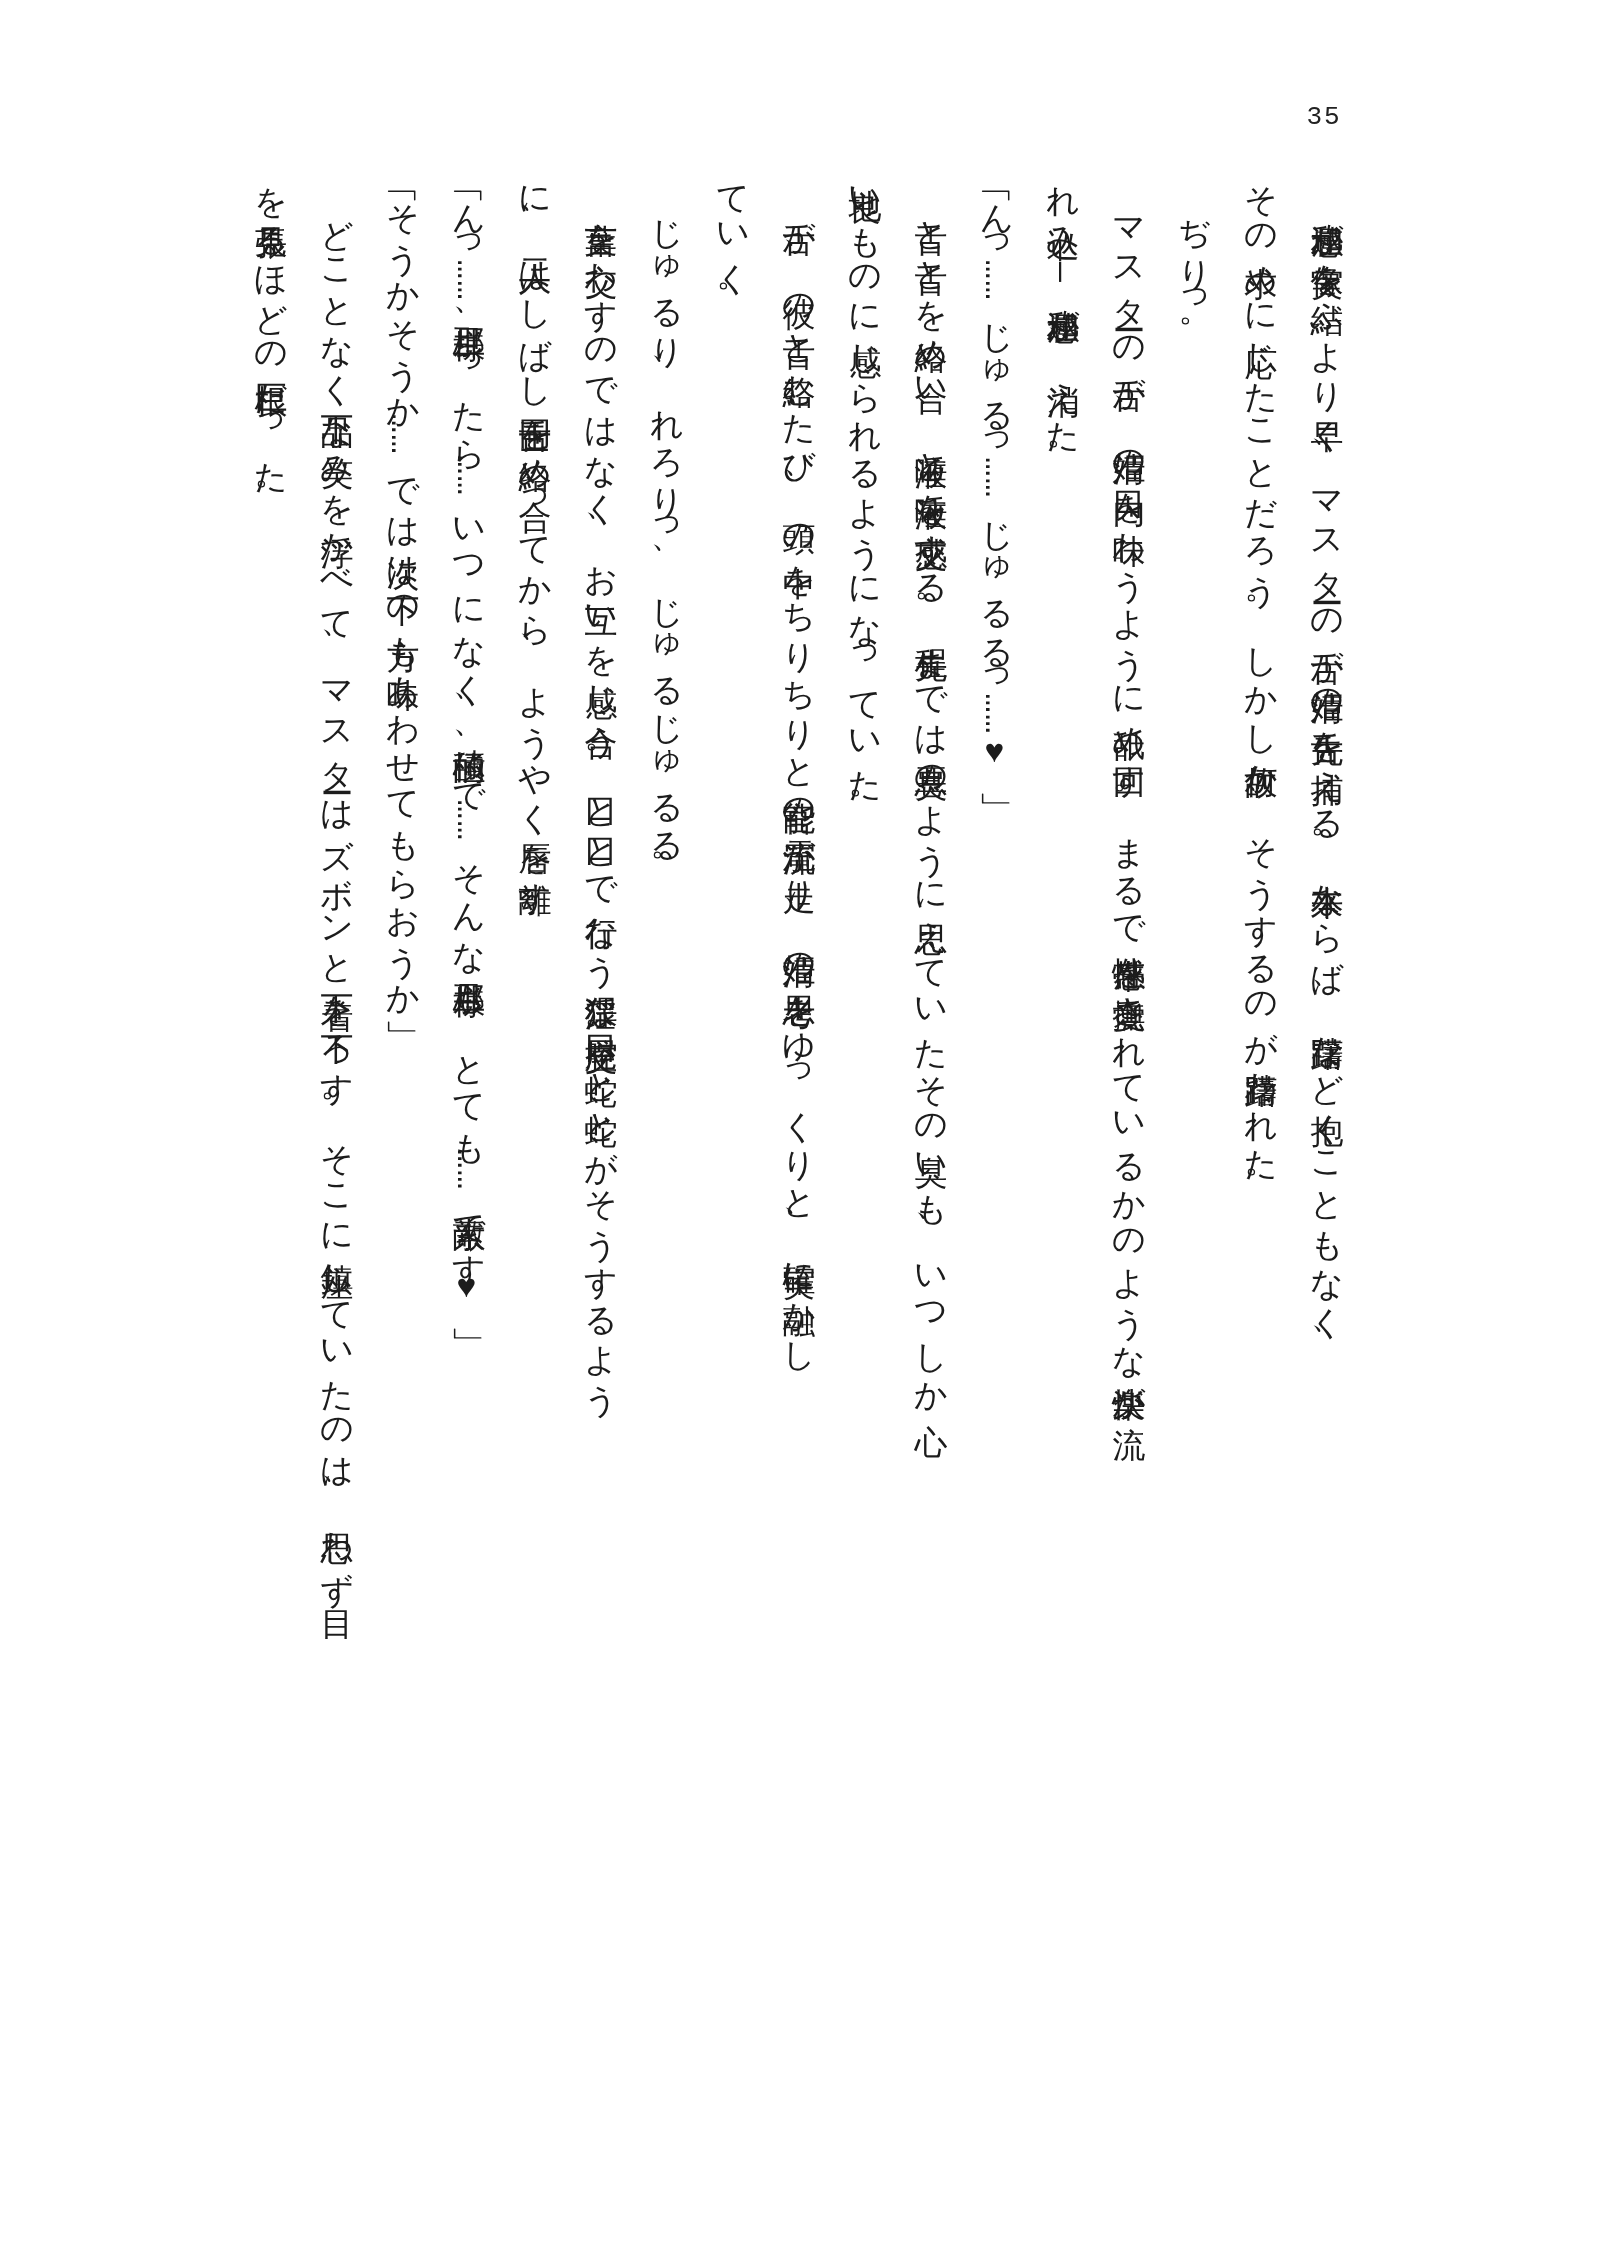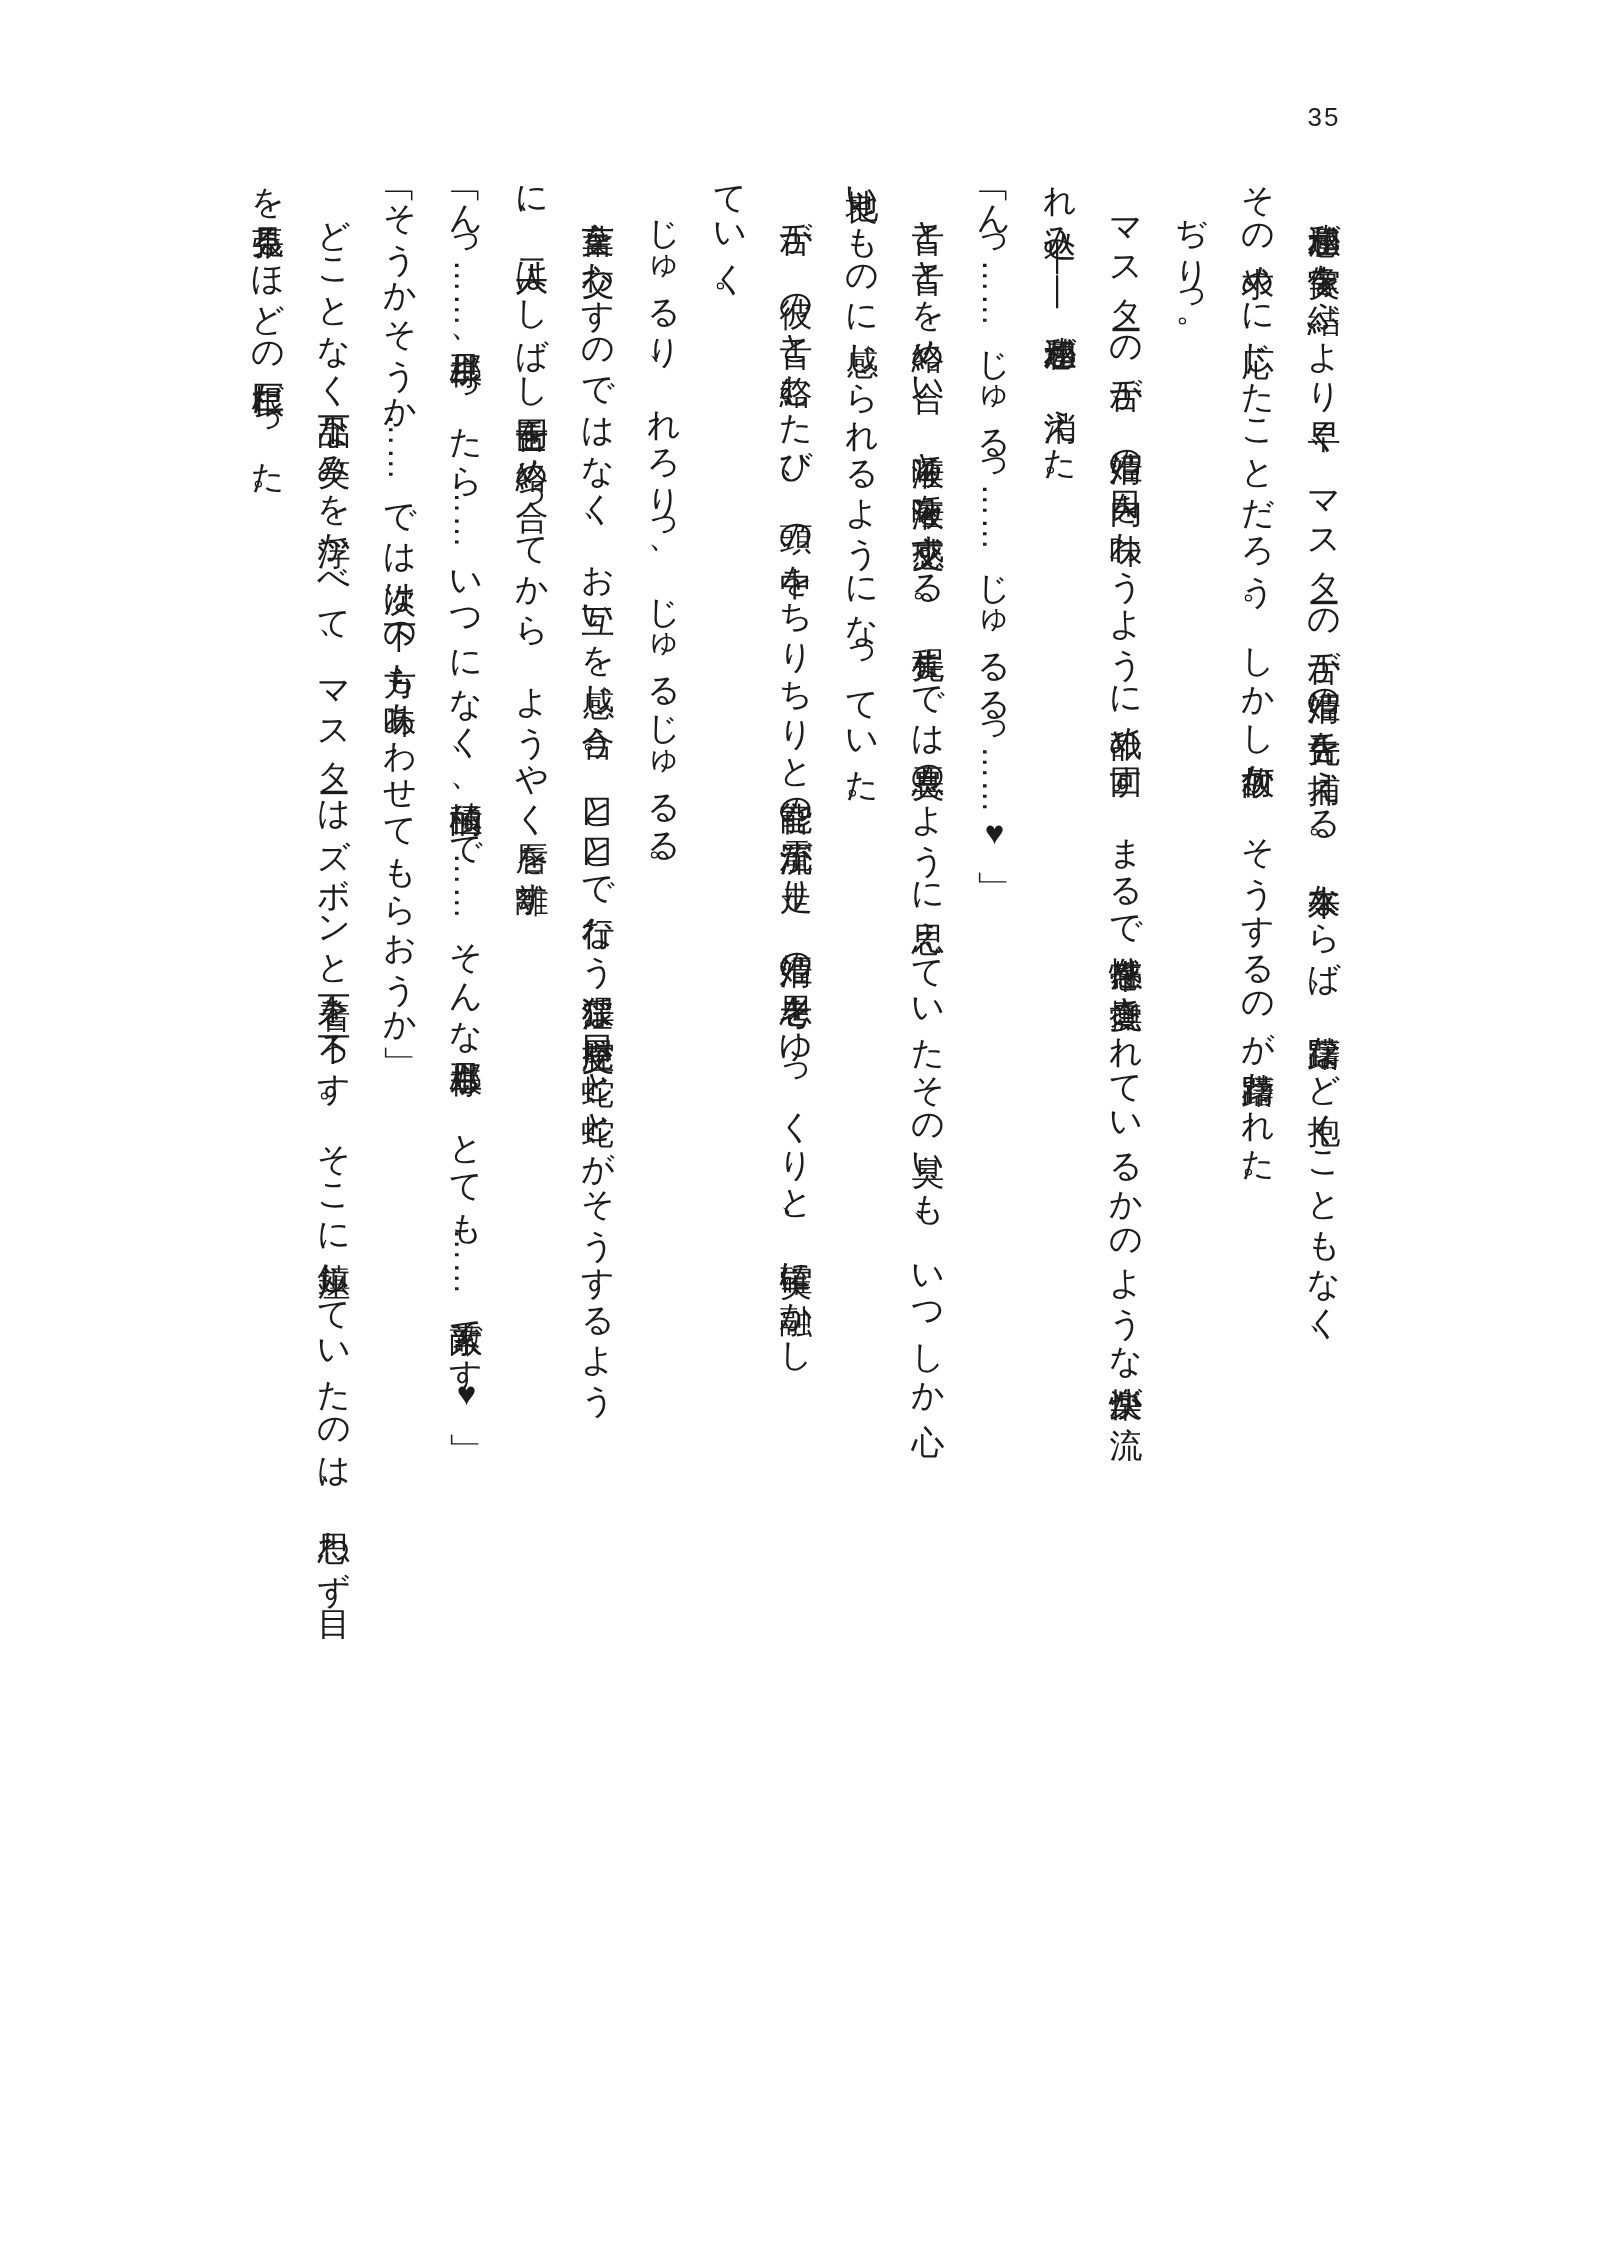--- a/index.html
+++ b/index.html
@@ -5,21 +5,21 @@
   html, body {
     margin: 0;
     padding: 0;
   }
   .page {
     position: relative;
     width: 1600px;
     height: 2264px;
     background: #ffffff;
     overflow: hidden;
-    font-family: Liberation Sans, sans-serif;
+    font-family: Liberation Mono, monospace;
     color: #1c1c1c;
   }
   .page-number {
     position: absolute;
     top: 102px;
     right: 243px;
     width: 66px;
     text-align: center;
     font-size: 26px;
     letter-spacing: 2px;

